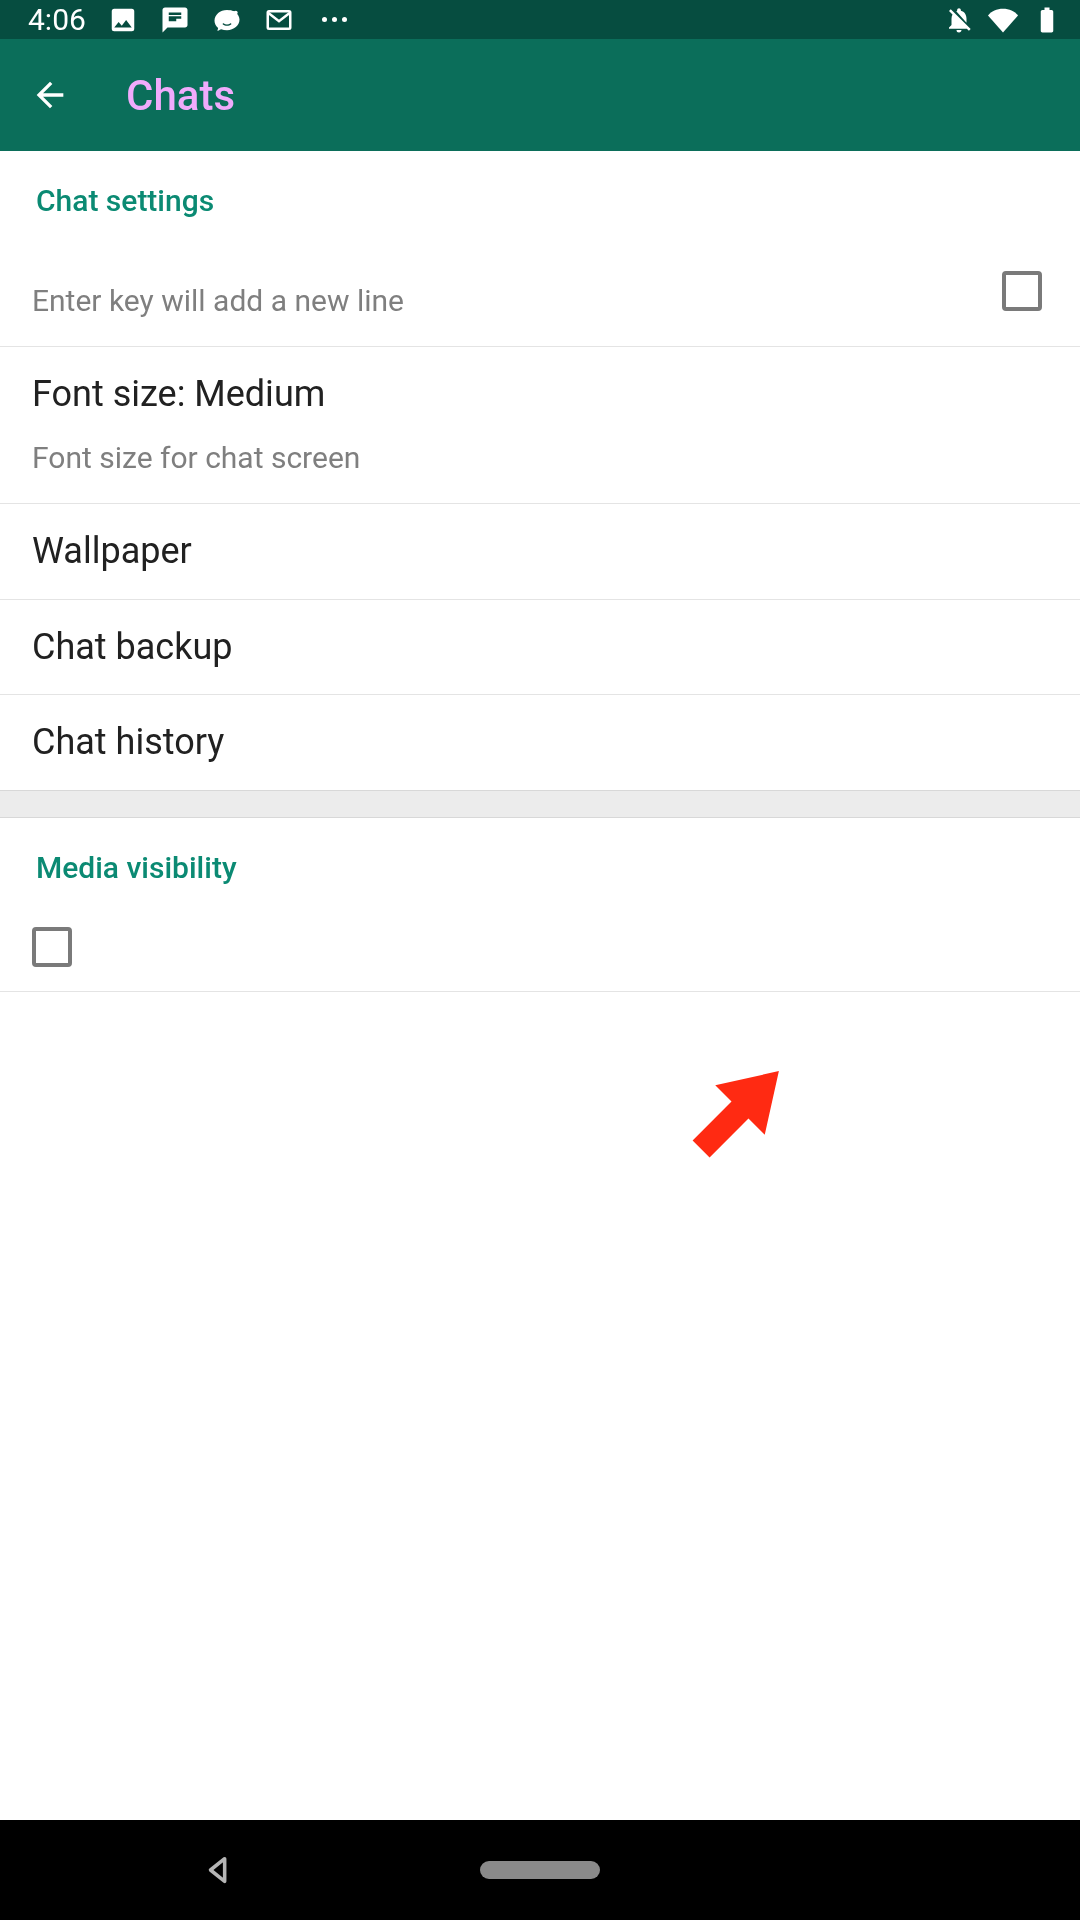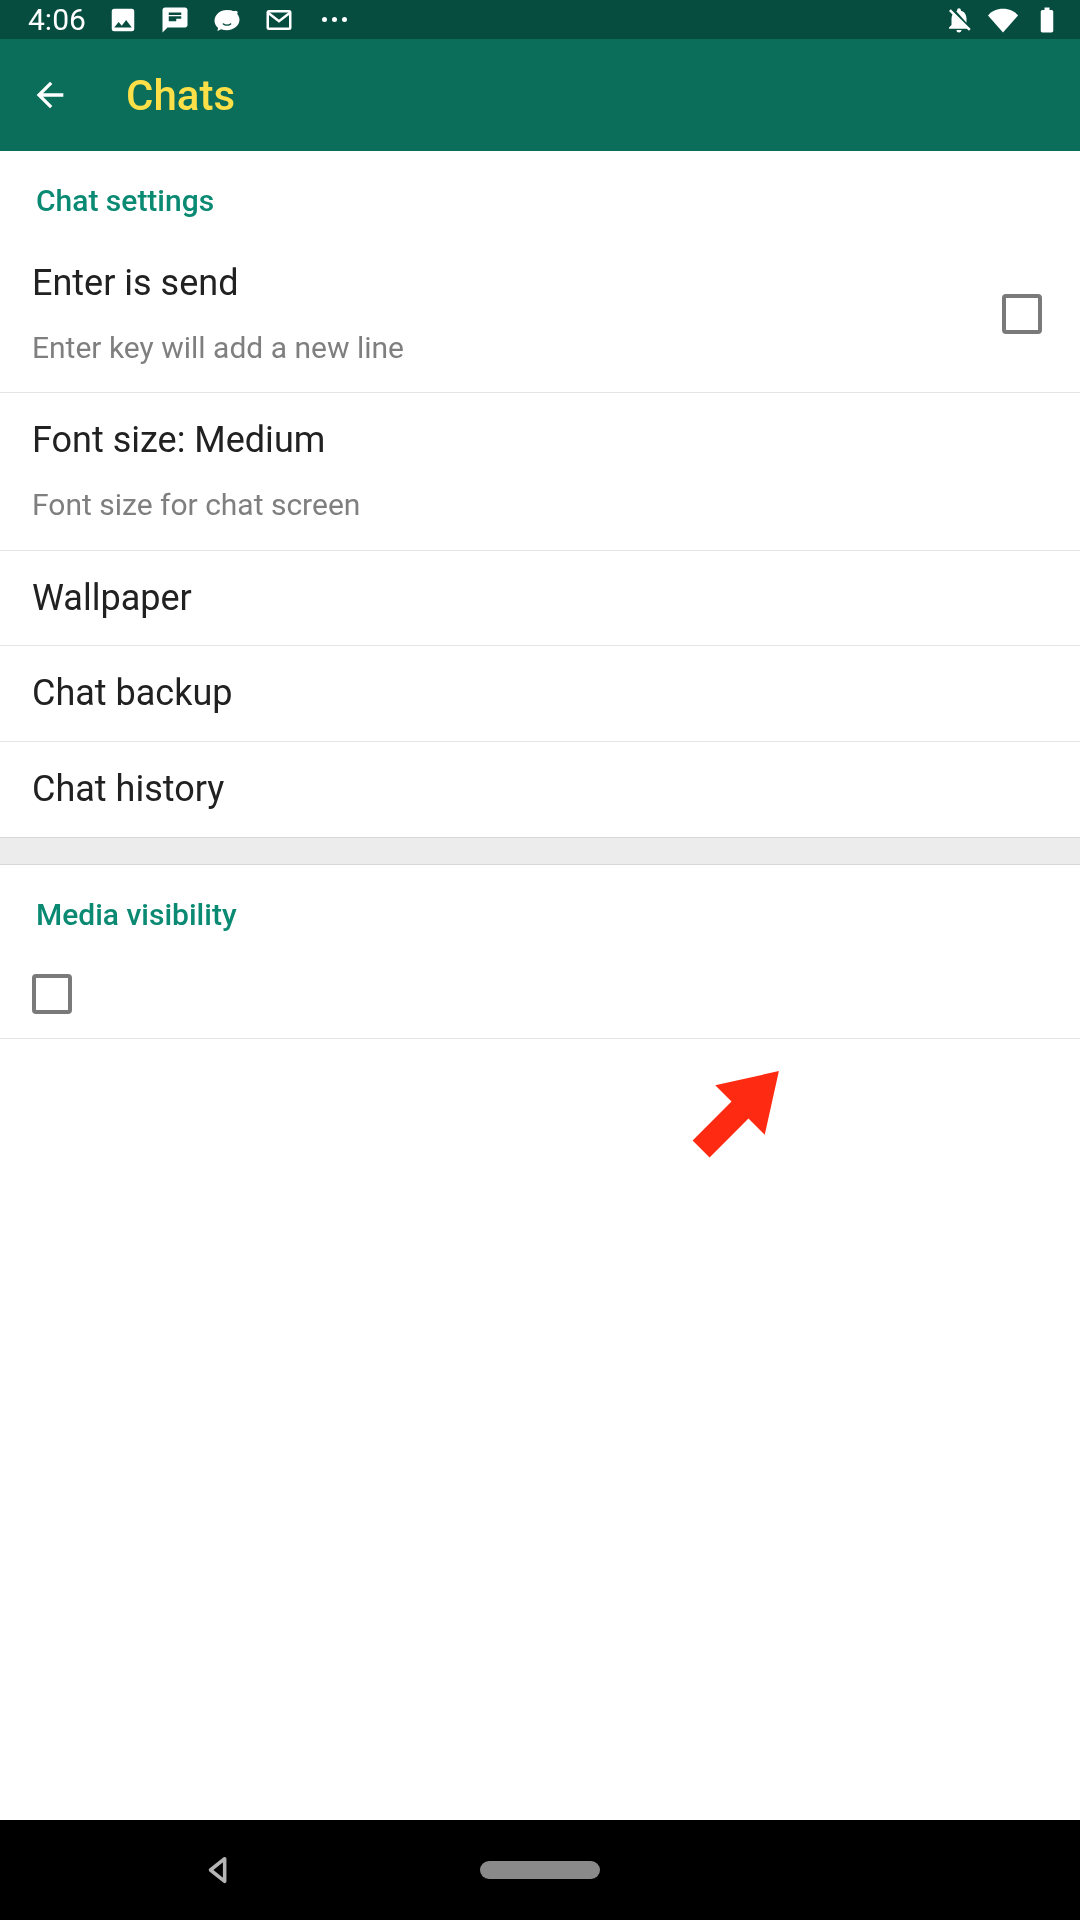--- a/index.html
+++ b/index.html
@@ -33,21 +33,21 @@
     .status-right svg { width: 30px; height: 30px; }
 
     
     .app-bar {
       height: 112px;
       background: #0b6e5a;
       display: flex;
       align-items: center;
       padding: 0 30px;
       gap: 56px;
-      color: #fde047;
+      color: #f0abfc;
     }
     .app-bar-title { font-size: 42px; font-weight: 500; }
 
     
     .content { flex: 1; background: #ffffff; }
 
     .section-header {
       color: #0b8a73;
       font-size: 30px;
       font-weight: 500;
@@ -151,21 +151,20 @@
       </svg>
     <div class="app-bar-title">Chats</div>
   </div>
 
   <div class="content">
 
     <div class="section-header">Chat settings</div>
 
     <div class="list-item">
       <div class="list-text">
-        <div class="item-title">Enter is send</div>
         <div class="item-subtitle">Enter key will add a new line</div>
       </div>
       <div class="checkbox"></div>
     </div>
 
     <div class="list-item">
       <div class="list-text">
         <div class="item-title">Font size: Medium</div>
         <div class="item-subtitle">Font size for chat screen</div>
       </div>

